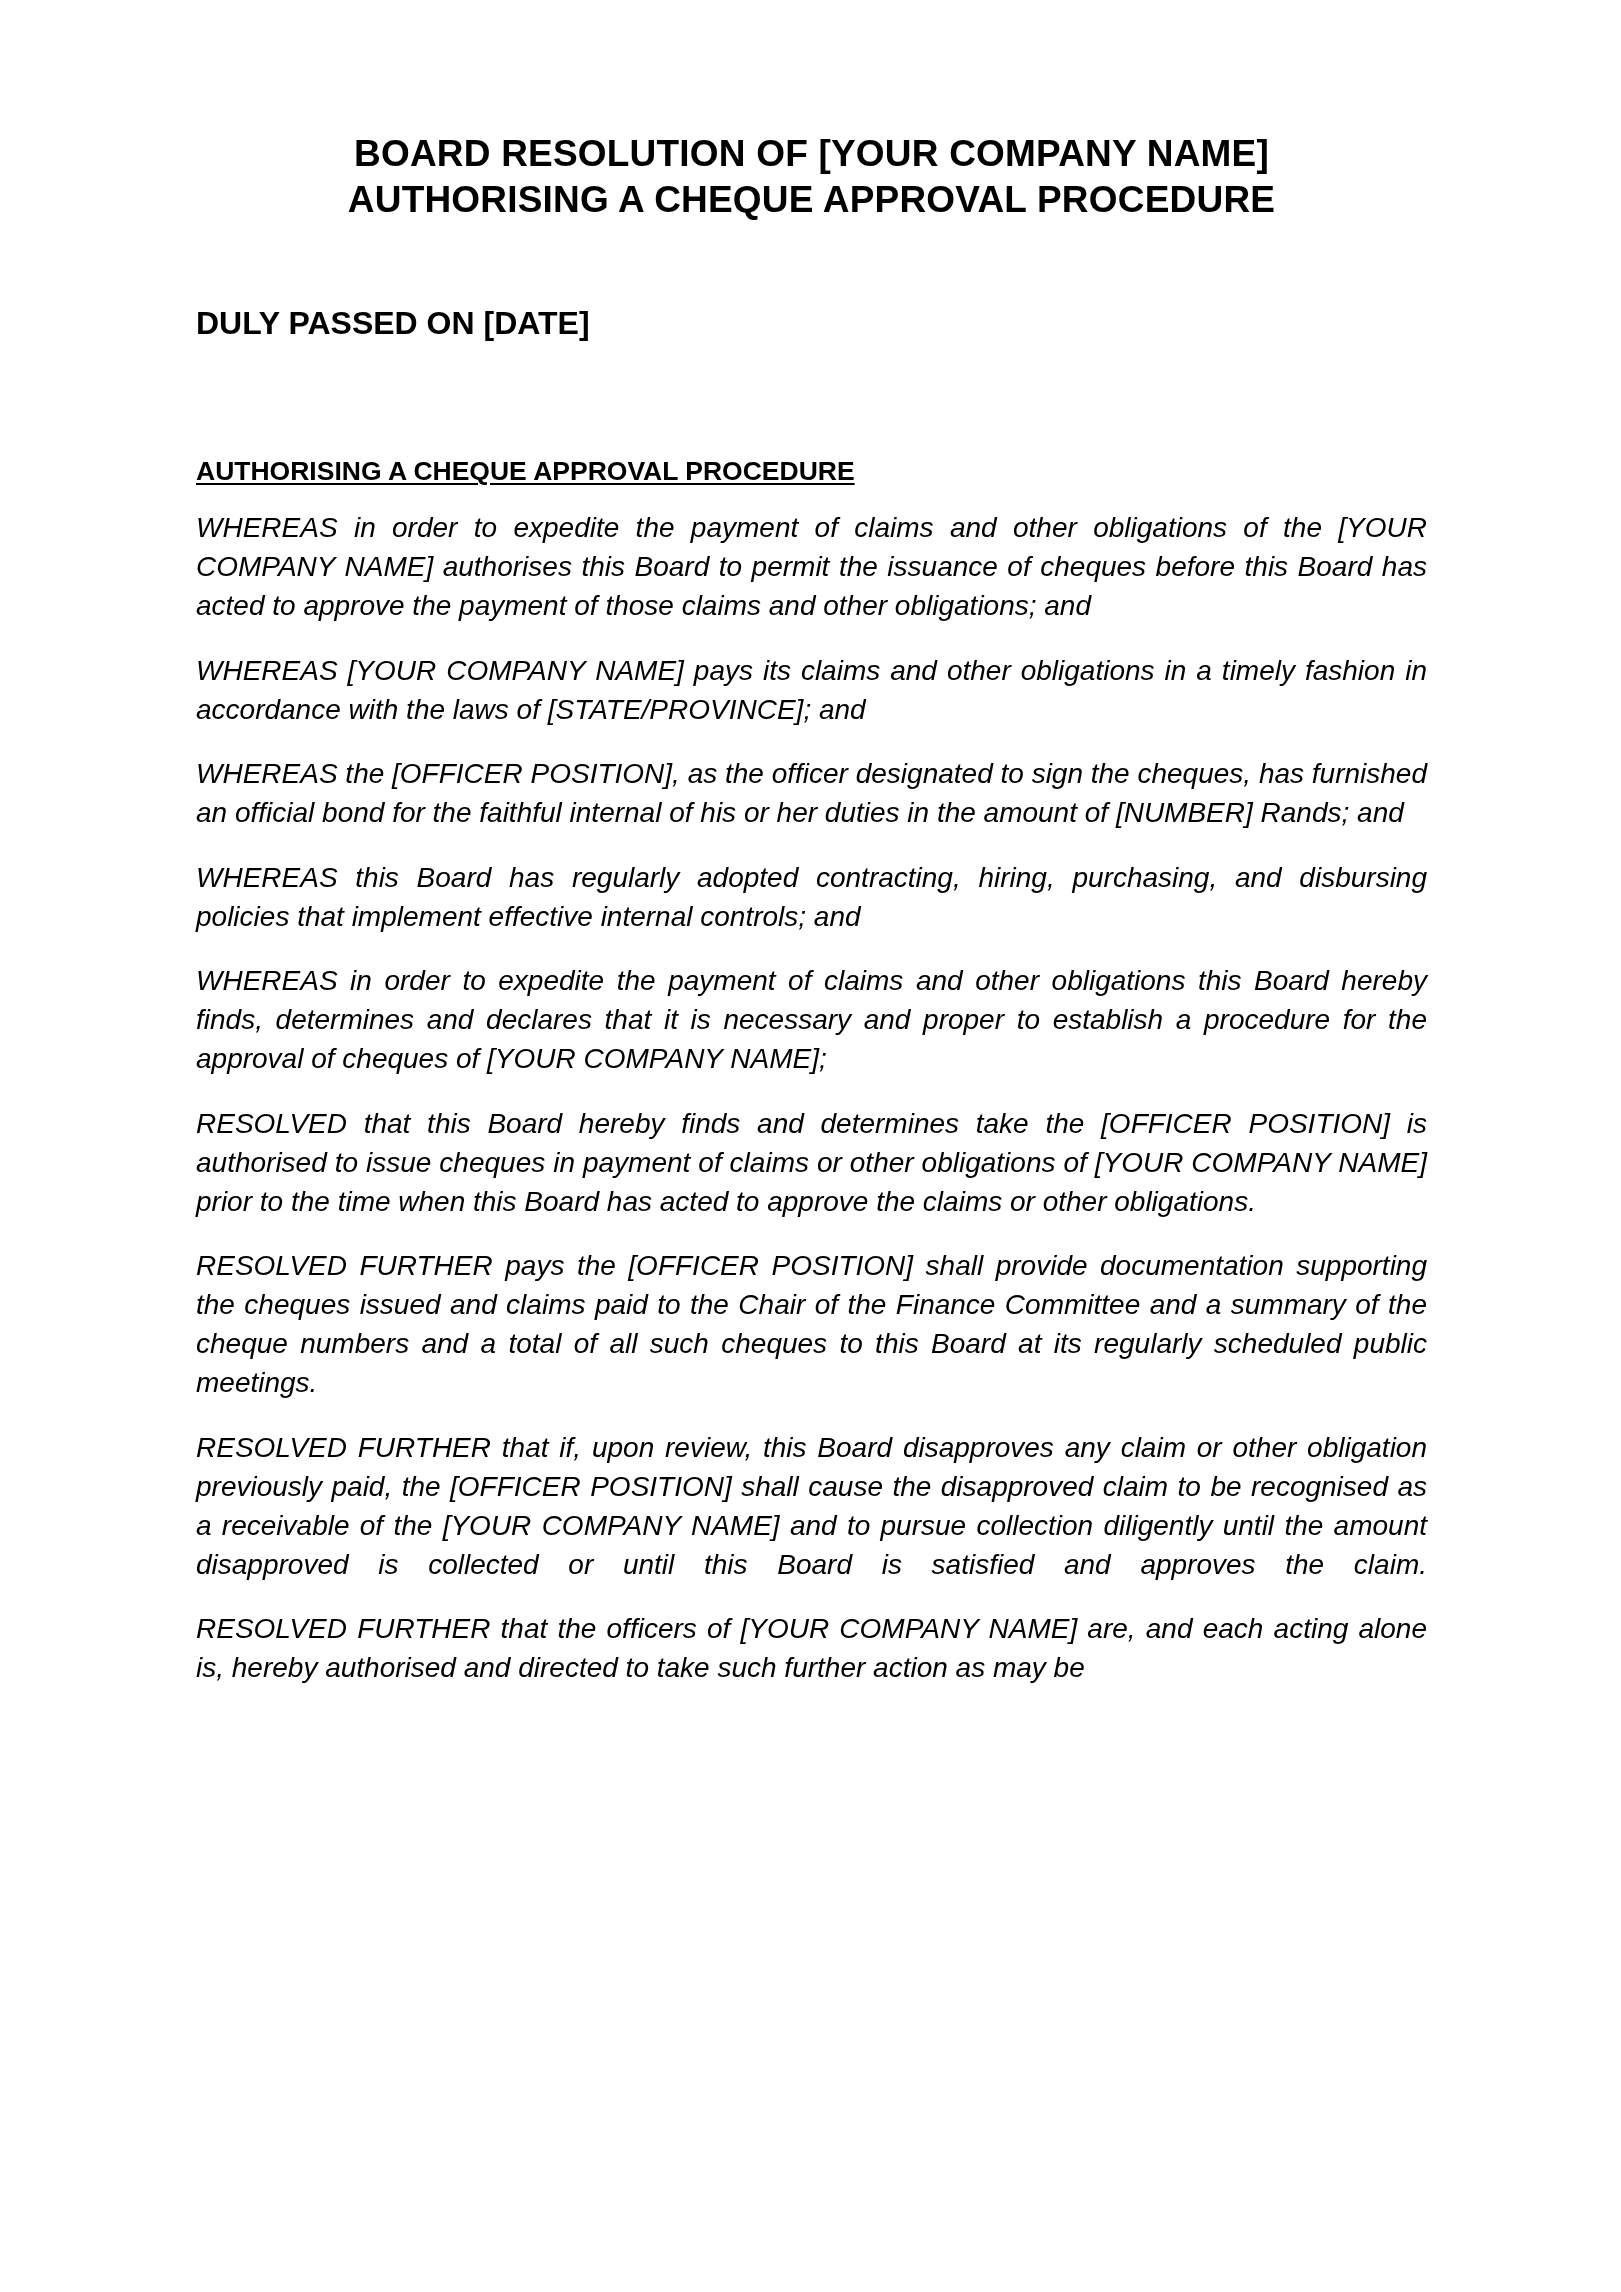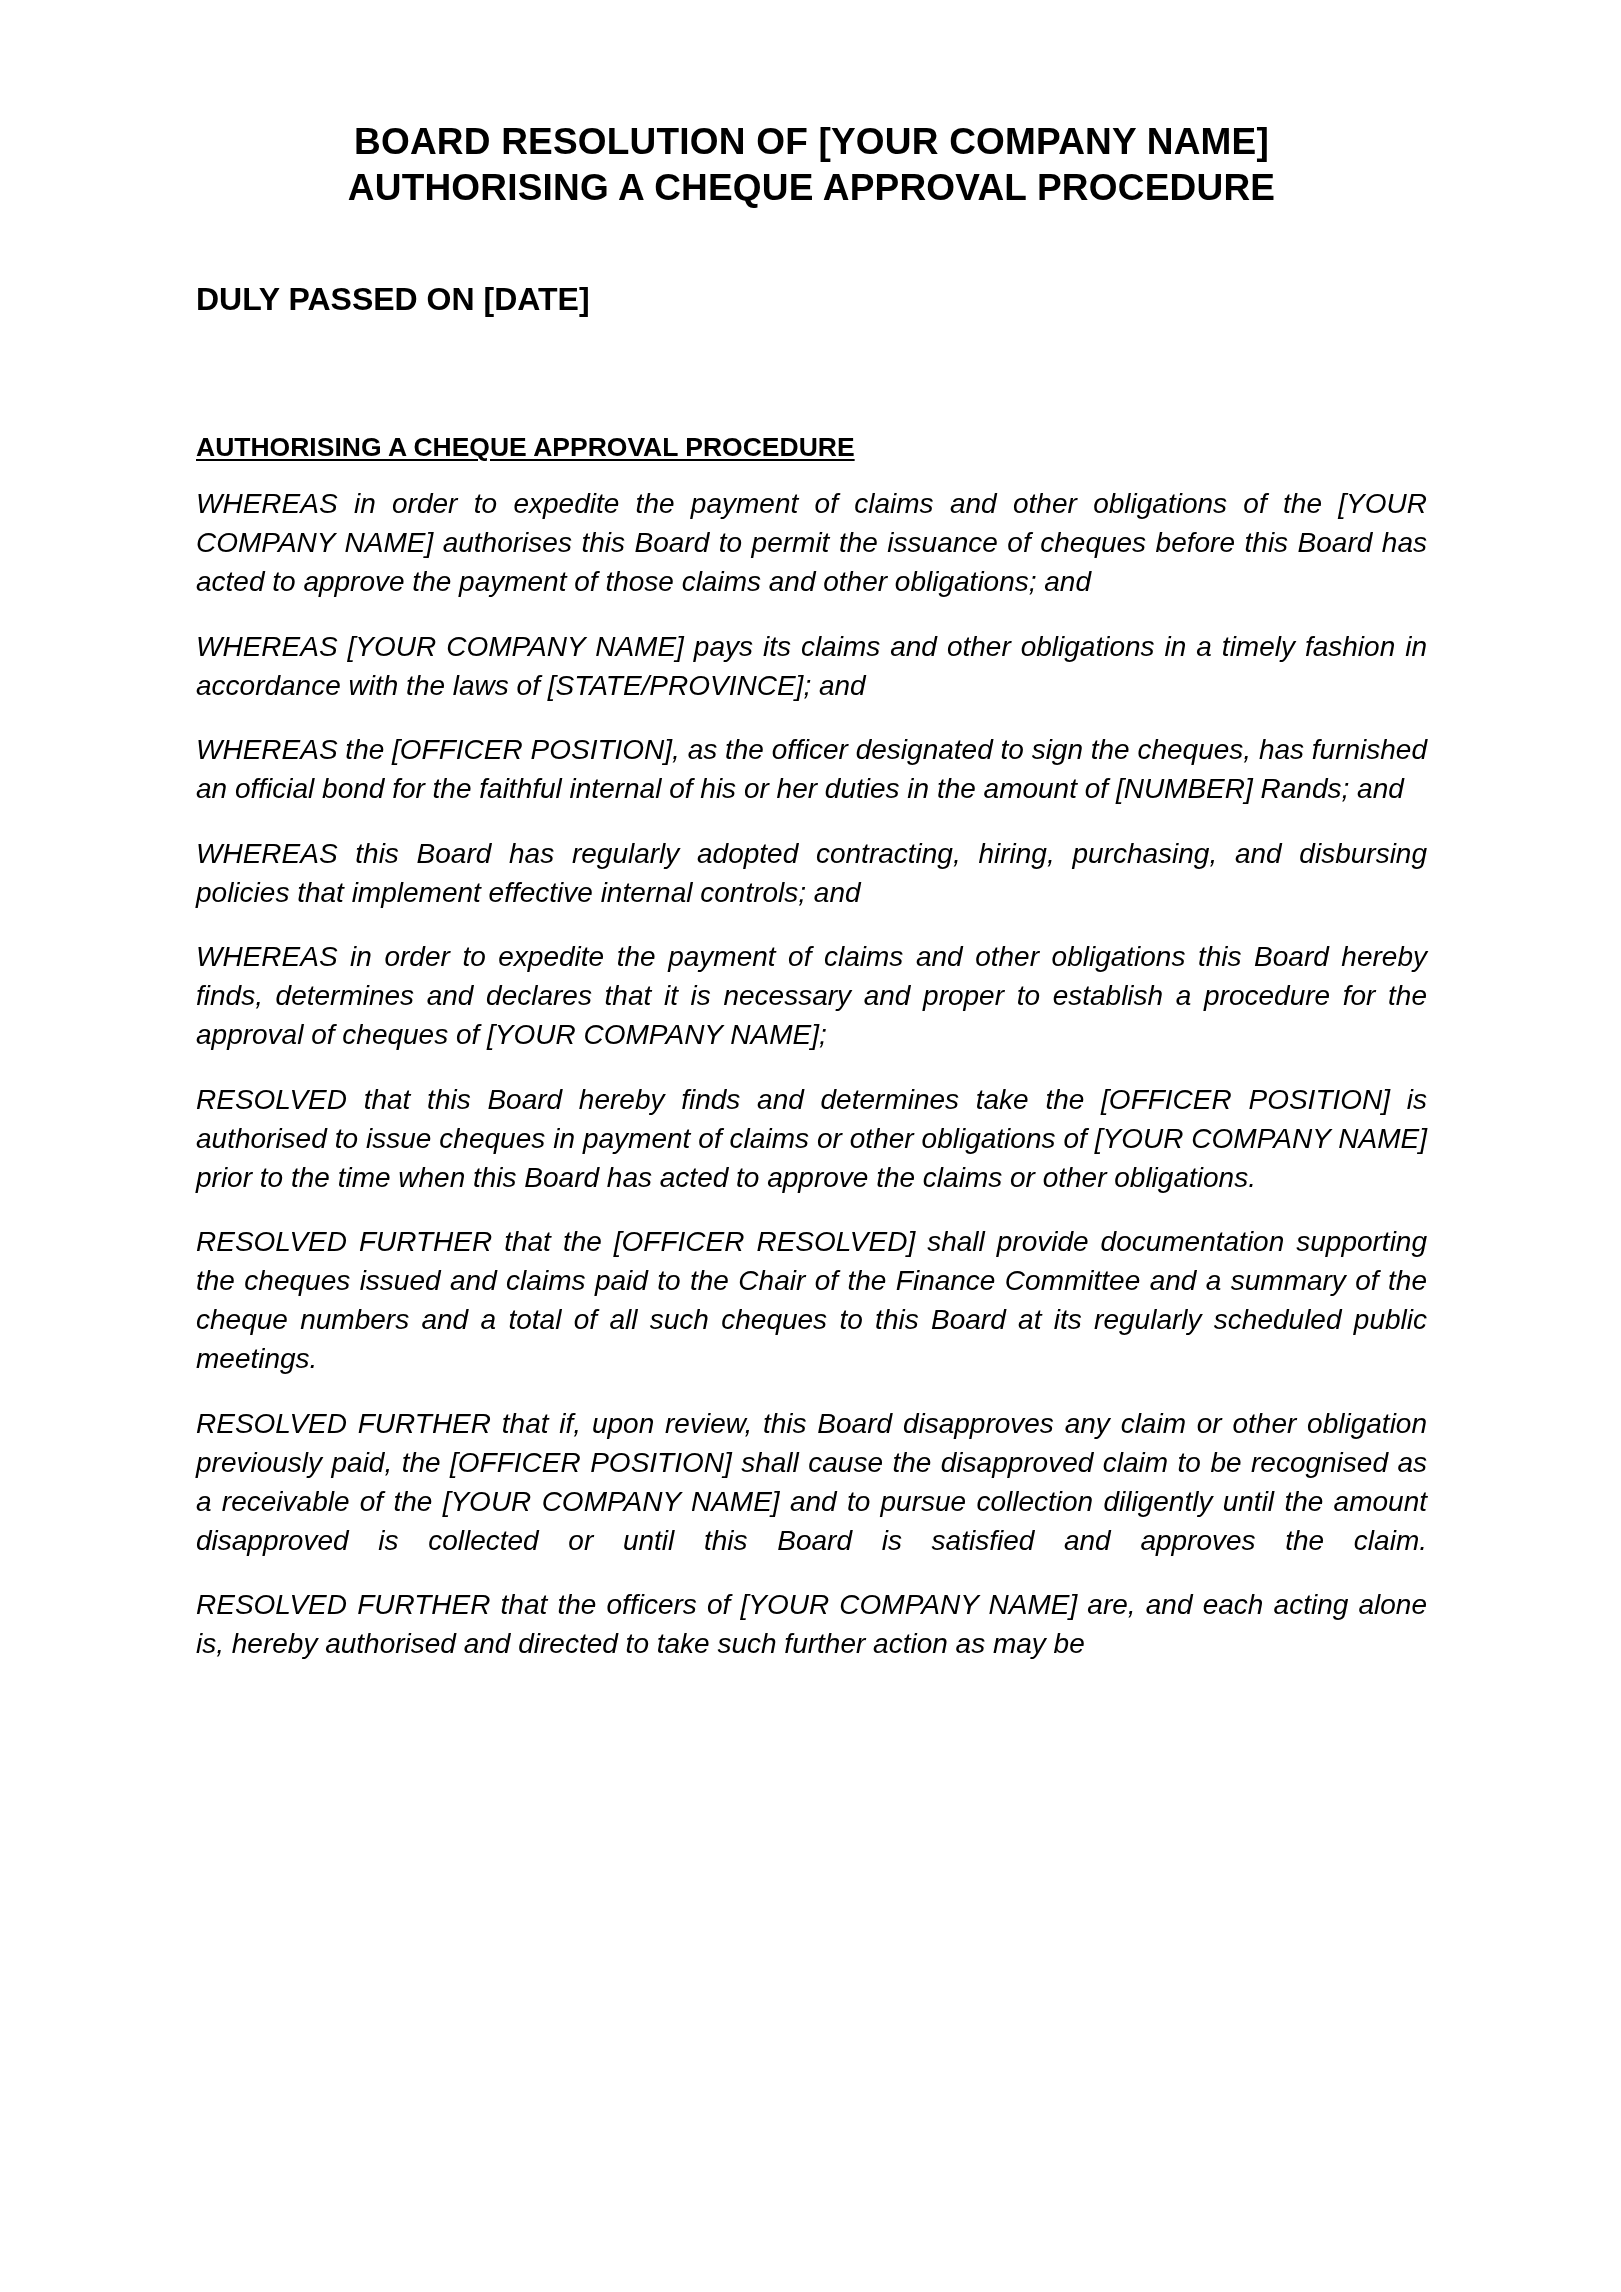--- a/index.html
+++ b/index.html
@@ -21,21 +21,21 @@
   }
   .content {
     position: absolute;
     left: 196px;
     top: 0;
     width: 1231px;
   }
 
   
   .doc-title {
-    margin: 4px;
+    margin: 16px;
     padding-top: 115px;
     text-align: center;
     font-size: 37px;
     font-weight: bold;
     line-height: 1.24;
     letter-spacing: 0.2px;
   }
   .doc-title .title-line {
     display: block;
   }
@@ -101,20 +101,20 @@
       <span class="ul">AUTHORISING A CHEQUE APPROVAL PROCEDURE</span>
     </h3>
 
     <div class="body-block">
       <p class="para">WHEREAS in order to expedite the payment of claims and other obligations of the [YOUR COMPANY NAME] authorises this Board to permit the issuance of cheques before this Board has acted to approve the payment of those claims and other obligations; and</p>
       <p class="para">WHEREAS [YOUR COMPANY NAME] pays its claims and other obligations in a timely fashion in accordance with the laws of [STATE/PROVINCE]; and</p>
       <p class="para">WHEREAS the [OFFICER POSITION], as the officer designated to sign the cheques, has furnished an official bond for the faithful internal of his or her duties in the amount of [NUMBER] Rands; and</p>
       <p class="para">WHEREAS this Board has regularly adopted contracting, hiring, purchasing, and disbursing policies that implement effective internal controls; and</p>
       <p class="para">WHEREAS in order to expedite the payment of claims and other obligations this Board hereby finds, determines and declares that it is necessary and proper to establish a procedure for the approval of cheques of [YOUR COMPANY NAME];</p>
       <p class="para">RESOLVED that this Board hereby finds and determines take the [OFFICER POSITION] is authorised to issue cheques in payment of claims or other obligations of [YOUR COMPANY NAME] prior to the time when this Board has acted to approve the claims or other obligations.</p>
-      <p class="para">RESOLVED FURTHER that the [OFFICER RESOLVED] shall provide documentation supporting the cheques issued and claims paid to the Chair of the Finance Committee and a summary of the cheque numbers and a total of all such cheques to this Board at its regularly scheduled public meetings.</p>
+      <p class="para">RESOLVED FURTHER pays the [OFFICER POSITION] shall provide documentation supporting the cheques issued and claims paid to the Chair of the Finance Committee and a summary of the cheque numbers and a total of all such cheques to this Board at its regularly scheduled public meetings.</p>
       <p class="para force-last-line">RESOLVED FURTHER that if, upon review, this Board disapproves any claim or other obligation previously paid, the [OFFICER POSITION] shall cause the disapproved claim to be recognised as a receivable of the [YOUR COMPANY NAME] and to pursue collection diligently until the amount disapproved is collected or until this Board is satisfied and approves the claim.</p>
       <p class="para">RESOLVED FURTHER that the officers of [YOUR COMPANY NAME] are, and each acting alone is, hereby authorised and directed to take such further action as may be</p>
     </div>
 
   </div>
 </div>
 
 
 </body></html>

